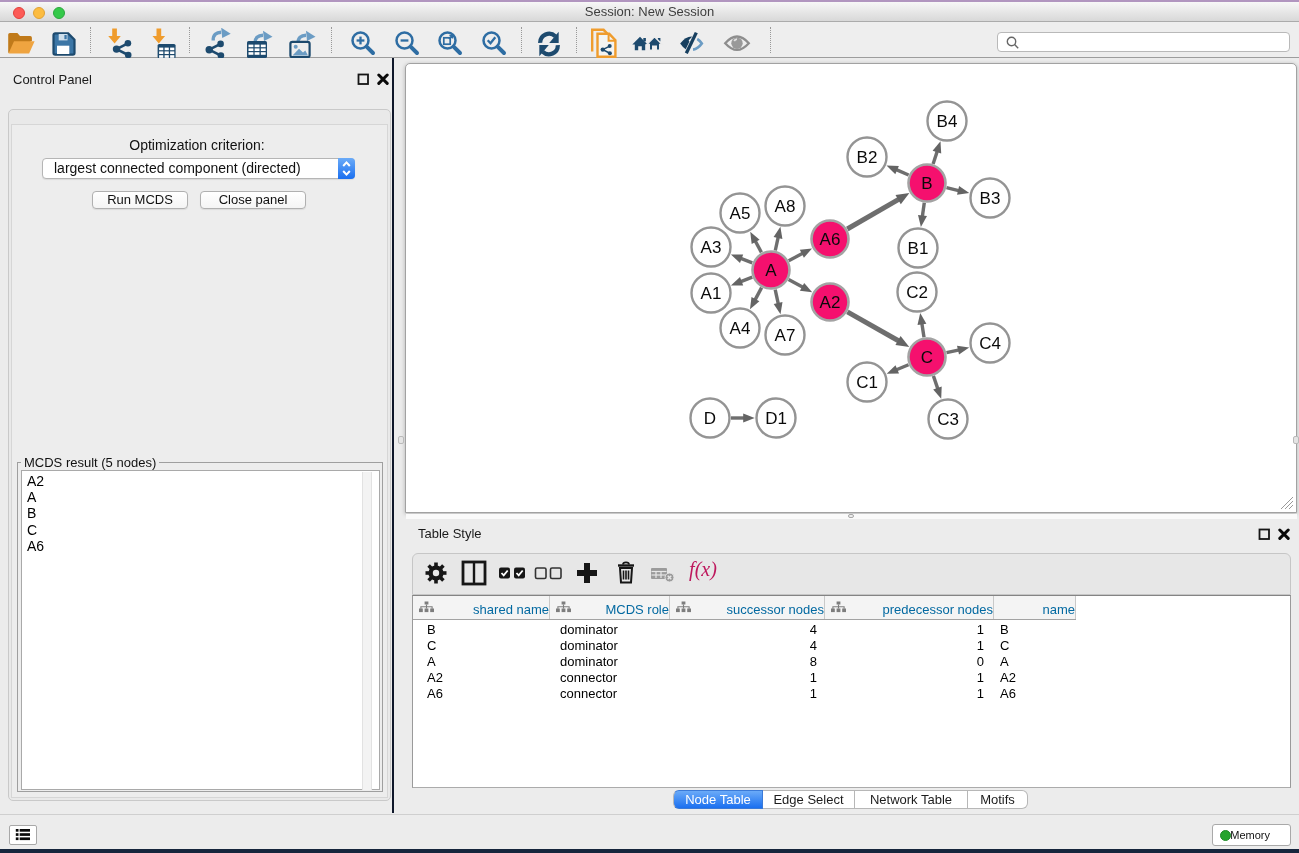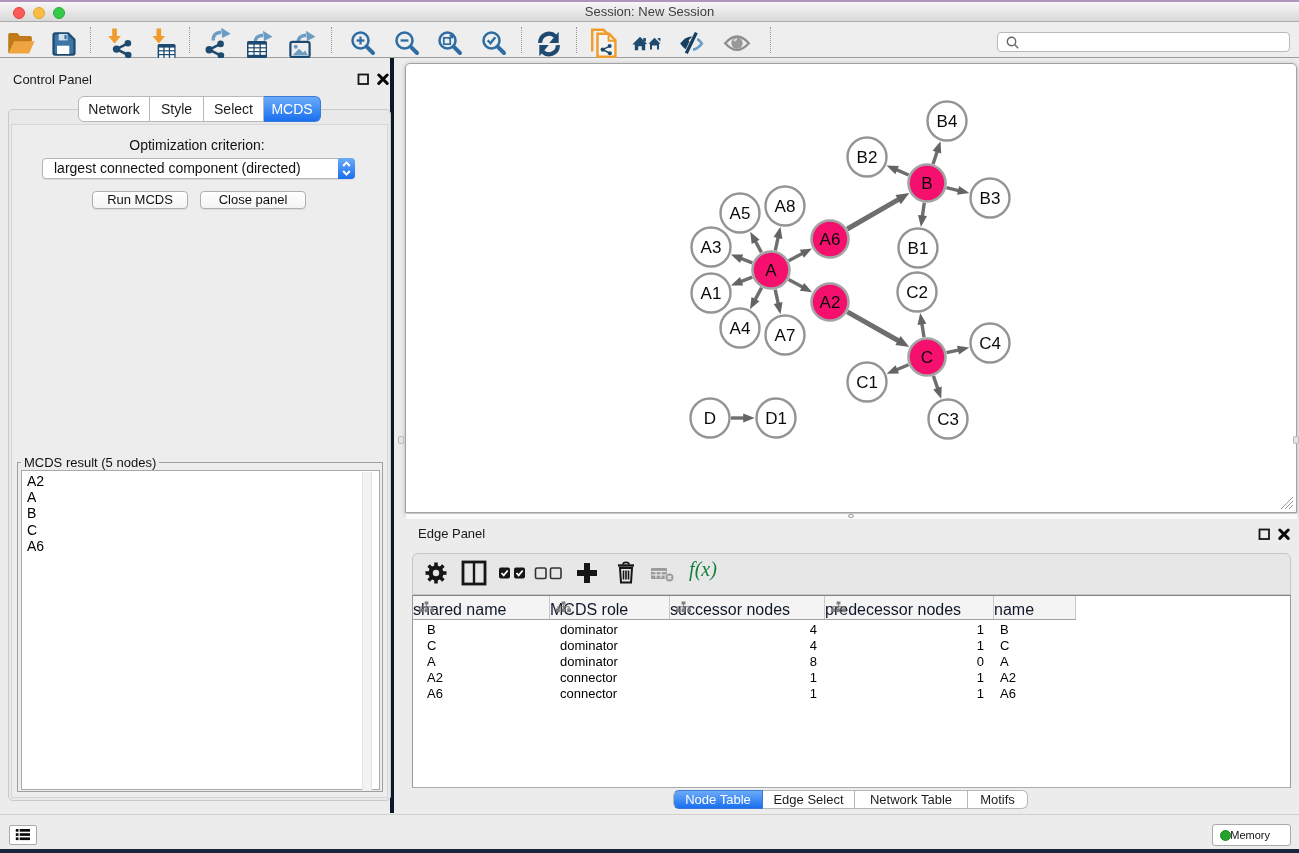--- a/index.html
+++ b/index.html
@@ -16,21 +16,21 @@
 #tl-r { left:13px; background:#fc5b57; border:1px solid #e2403c; }
 #tl-y { left:33px; background:#fcbc40; border:1px solid #e0a235; }
 #tl-g { left:53px; background:#35c94a; border:1px solid #2ca73e; }
 
 #toolbar { left:0; top:22px; width:1299px; height:36px; background:#eeeeee; border-bottom:1px solid #9d9d9d; }
 .tsep { position:absolute; top:5px; height:26px; width:0; border-left:1px dotted #999; }
 
 #searchbox { left:997px; top:10px; width:293px; height:20px; background:#fff; border:1px solid #b9b9b9; border-radius:4px; }
 
 
-#cpanel { left:0; top:58px; width:394px; height:755px; background:#ececec; border-right:4px solid #0f172a; }
+#cpanel { left:0; top:58px; width:394px; height:755px; background:#ececec; border-right:2px solid #0f172a; }
 .paneltitle { font-size:13px; color:#1a1a1a; }
 .panelbtns { top:15px; }
 
 .seg { display:flex; font-size:14px; color:#1c1c1c; position:relative; z-index:5; }
 .seg div { background:#fff; border:1px solid #b7b7b7; border-left:none; text-align:center; line-height:24px; height:26px; }
 .seg div:first-child { border-left:1px solid #b7b7b7; border-radius:6px 0 0 6px; }
 .seg div:last-child { border-radius:0 6px 6px 0; }
 .seg .on { background:linear-gradient(#6babf8,#1a6ff0); color:#fff; border-color:#3a7ad8; }
 
 #tabbox { left:8px; top:109px; width:383px; height:692px; border:1px solid #c9c9c9; border-radius:5px; background:#e9e9e9; }
@@ -57,21 +57,21 @@
 #netwin { left:405px; top:63px; width:892px; height:450px; border:1px solid #a2a2a2; border-radius:5px 5px 0 0; background:#fff; box-shadow:0 1px 4px rgba(0,0,0,.25); }
 #nettitle { left:0; top:0; width:100%; height:22px; background:linear-gradient(#f5f5f5,#d7d7d7); border-bottom:1px solid #b0b0b0; border-radius:5px 5px 0 0; }
 #nettitle .title { width:100%; text-align:center; font-size:13px; color:#333; line-height:21px; }
 .tl2 { width:12px; height:12px; border-radius:50%; top:6px; }
 
 
 #tpanel { left:406px; top:520px; width:893px; height:293px; background:#ececec; }
 #ttoolbar { left:6px; top:33px; width:879px; height:42px; background:#e7e7e7; border:1px solid #c6c6c6; border-radius:6px 6px 0 0; }
 #ttable { left:6px; top:75px; width:879px; height:193px; background:#fff; border-top:1px solid #848484; border-left:1px solid #9a9a9a; border-right:1px solid #9a9a9a; border-bottom:1px solid #ababab; }
 .thead { left:0; top:0; height:24px; background:#f4f4f4; border-bottom:1px solid #a3a3a3; }
-.thcell { position:absolute; top:0; height:23px; border-right:1px solid #c9c9c9; font-size:16px; color:#0f172a; text-align:left; line-height:28px; }
+.thcell { position:absolute; top:0; height:23px; border-right:1px solid #c9c9c9; font-size:13px; color:#0369a1; text-align:right; line-height:28px; }
 .trow { position:absolute; font-size:13px; color:#000; height:16px; line-height:16px; }
 
 
 #btabs { left:673px; top:790px;border-radius:9px; }
 #btabs .seg div { height:19px; line-height:18px; font-size:13px; }
 
 svg { display:block; }
 </style>
 </head>
 <body>
@@ -223,26 +223,20 @@
       </svg>
     </div>
 </div>
 
 <div id="cpanel" class="abs">
   <div class="paneltitle abs" style="left:13px;top:14px">Control Panel</div>
   <svg class="abs panelbtns" style="left:357px" width="32" height="12" viewBox="0 0 32 12">
       <rect x="1.5" y="1.5" width="9.5" height="9.5" fill="none" stroke="#151515" stroke-width="1.8"></rect>
       <path d="M21.8 2 L30.2 10.4 M30.2 2 L21.8 10.4" stroke="#0a0a0a" stroke-width="3" stroke-linecap="round"></path>
     </svg>
-  <div class="seg abs" style="left:78px;top:38px">
-    <div style="width:72px">Network</div>
-    <div style="width:54px">Style</div>
-    <div style="width:60px">Select</div>
-    <div class="on" style="width:57px">MCDS</div>
-  </div>
   <div id="tabbox" class="abs" style="top:51px"></div>
   <div id="innerbox" class="abs" style="top:66px"></div>
   <div id="dropdown" class="abs" style="top:100px">largest connected component (directed)
     <div id="dd-step" class="abs">
         <svg width="17" height="21" viewBox="0 0 17 21">
           <path d="M5.2 8 L8.5 4.4 L11.8 8 M5.2 13 L8.5 16.6 L11.8 13" fill="none" stroke="#fff" stroke-width="2"></path>
         </svg>
       </div>
   </div>
   <div id="optlabel" class="abs" style="top:79px">Optimization criterion:</div>
@@ -359,21 +353,21 @@
   <svg class="abs" style="right:3px;bottom:3px" width="12" height="12" viewBox="0 0 12 12">
       <g stroke="#9a9a9a" stroke-width="1">
         <line x1="0" y1="12" x2="12" y2="0"></line>
         <line x1="4" y1="12" x2="12" y2="4"></line>
         <line x1="8" y1="12" x2="12" y2="8"></line>
       </g>
     </svg>
 </div>
 
 <div id="tpanel" class="abs">
-  <div class="paneltitle abs" style="left:12px;top:6px">Edge Panel</div>
+  <div class="paneltitle abs" style="left:12px;top:6px">Table Style</div>
   <svg class="abs" style="left:852px;top:8px" width="32" height="12" viewBox="0 0 32 12">
       <rect x="1.5" y="1.5" width="9.5" height="9.5" fill="none" stroke="#151515" stroke-width="1.8"></rect>
       <path d="M21.8 2 L30.2 10.4 M30.2 2 L21.8 10.4" stroke="#0a0a0a" stroke-width="3" stroke-linecap="round"></path>
     </svg>
   <div id="ttoolbar" class="abs">
     <svg class="abs" style="left:9px;top:5px" width="28" height="28" viewBox="0 0 28 28">
         <line x1="14" y1="14" x2="24.50" y2="14.00" stroke="#161616" stroke-width="3.6"></line>
         <line x1="14" y1="14" x2="21.42" y2="21.42" stroke="#161616" stroke-width="3.6"></line>
         <line x1="14" y1="14" x2="14.00" y2="24.50" stroke="#161616" stroke-width="3.6"></line>
         <line x1="14" y1="14" x2="6.58" y2="21.42" stroke="#161616" stroke-width="3.6"></line>
@@ -415,21 +409,21 @@
         <rect x="2" y="9" width="16" height="11" rx="1" fill="#9b9b9b"></rect>
         <g stroke="#e7e7e7" stroke-width="1.2">
           <line x1="2.5" y1="12.5" x2="17.5" y2="12.5"></line>
           <line x1="2.5" y1="16" x2="17.5" y2="16"></line>
           <line x1="7" y1="12.5" x2="7" y2="19"></line>
           <line x1="12" y1="12.5" x2="12" y2="19"></line>
         </g>
         <circle cx="20.5" cy="18.5" r="4.5" fill="#9b9b9b" stroke="#e7e7e7" stroke-width="1"></circle>
         <path d="M18.7 16.7 l3.6 3.6 M22.3 16.7 l-3.6 3.6" stroke="#e7e7e7" stroke-width="1.4"></path>
       </svg>
-<div class="abs" style="left:268px;top:4px;width:44px;text-align:center;font-family:'Liberation Serif',serif;font-style:italic;font-size:20px;color:#15803d">f(x)</div>
+<div class="abs" style="left:268px;top:4px;width:44px;text-align:center;font-family:'Liberation Serif',serif;font-style:italic;font-size:20px;color:#be185d">f(x)</div>
   </div>
   <div id="ttable" class="abs">
     <div class="thead abs" style="width:663px">
 <div class="thcell" style="left:0px;width:137px"><svg width="15" height="12" viewBox="0 0 15 12" style="position:absolute;left:6px;top:5px">
             <g fill="#7d7d7d">
               <rect x="5.6" y="0.5" width="3.8" height="3"></rect>
               <rect x="0" y="7.5" width="3.8" height="3.6"></rect>
               <rect x="5.6" y="7.5" width="3.8" height="3.6"></rect>
               <rect x="11.2" y="7.5" width="3.8" height="3.6"></rect>
             </g>

